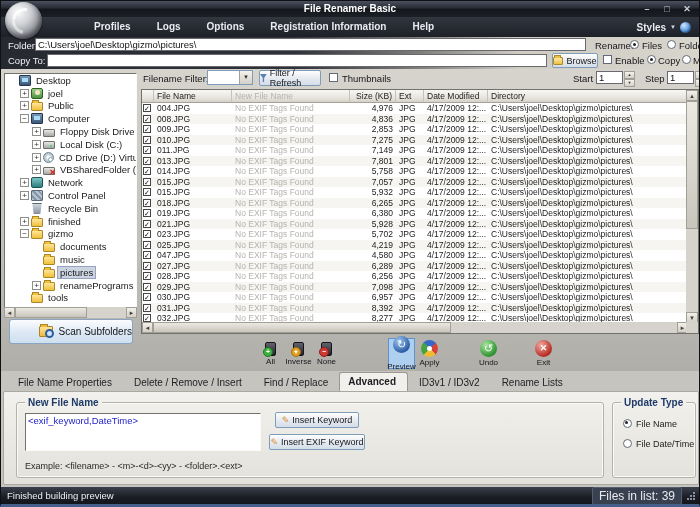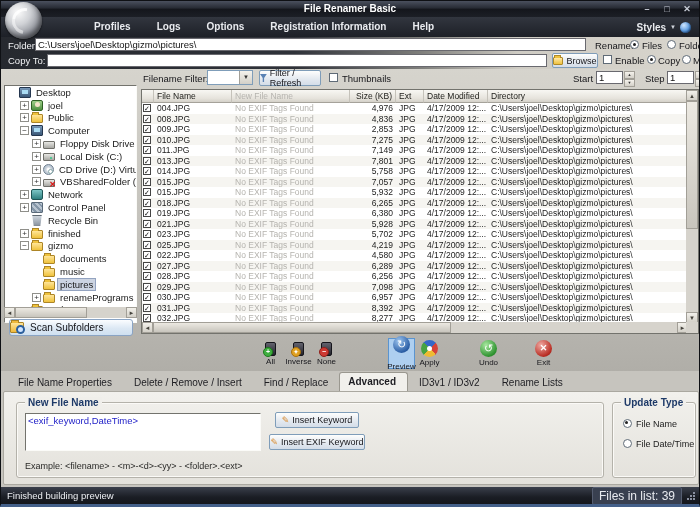--- a/index.html
+++ b/index.html
@@ -42,21 +42,21 @@
   .checkbox{position:absolute;width:9px;height:9px;background:#fff;border:1px solid #5f6b77;font-size:8px;
     line-height:8px;text-align:center;color:#222;}
   .btn{border:1px solid #7f9db9;background:linear-gradient(#fefefd,#e2e8ef 60%,#d4dde8);
     border-radius:2px;font-size:9px;color:#15151a;display:flex;align-items:center;justify-content:center;gap:3px;cursor:default;}
   .mini-folder{width:10px;height:8px;background:linear-gradient(#ffe9a8,#eec23f);border:1px solid #b08a28;border-radius:1px;position:relative;}
   .mini-folder:before{content:"";position:absolute;left:0;top:-3px;width:5px;height:2px;background:#eec23f;border:1px solid #b08a28;border-bottom:none;}
   
   .main{position:absolute;left:0;top:68px;width:100%;height:302px;
     background:linear-gradient(180deg,#d6d4cd 0%,#c3c1bb 55%,#b0aea8 100%);}
   
-  .treebox{position:absolute;left:3px;top:16px;width:133px;height:238px;background:#fff;
+  .treebox{position:absolute;left:3px;top:4px;width:133px;height:238px;background:#fff;
     border:1px solid;border-color:#73736d #fbfbf8 #fbfbf8 #73736d;overflow:hidden;}
   .titem{display:flex;align-items:center;height:12.8px;white-space:nowrap;font-size:9.5px;color:#1a1a1a;cursor:default;}
   .exp{width:9px;height:9px;border:1px solid #8f8f8a;background:#fff;font-size:8px;line-height:7px;
     text-align:center;margin-right:2px;flex:none;color:#333;}
   .exp-sp{width:11px;flex:none;}
   .ticon{width:12px;height:11px;margin-right:3px;flex:none;position:relative;}
   .tlabel{padding:0 2px;overflow:hidden;}
   .tlabel.sel{background:#ccd4e2;outline:1px solid #93a3c0;}
   .ti-folder{background:linear-gradient(#ffe59a,#efc23c);border:1px solid #ad8526;border-radius:1px;height:9px;margin-top:2px;}
   .ti-folder:before{content:"";position:absolute;left:0;top:-3px;width:5px;height:2px;background:#efc23c;border:1px solid #ad8526;border-bottom:none;}
@@ -76,23 +76,23 @@
   
   .sb{background:#d6d3cc;display:flex;}
   .sb-btn{background:linear-gradient(#f2f0ea,#d3d0c8);border:1px solid #a29f97;color:#44423c;
     font-size:6px;text-align:center;flex:none;display:flex;align-items:center;justify-content:center;}
   .sb-thumb{background:linear-gradient(#ece9e2,#c8c5bd);border:1px solid #a29f97;flex:none;}
   .tree-hsb{position:absolute;left:3px;top:238px;width:133px;height:11px;}
   .tree-hsb .sb-btn{width:11px;height:11px;}
   .tree-hsb .sb-thumb{width:72px;height:11px;}
   .tree-hsb .sb-sp{flex:1;}
   
-  .scanbtn{position:absolute;left:8px;top:250px;width:124px;height:17px;
+  .scanbtn{position:absolute;left:8px;top:250px;width:124px;height:25px;
     border:1px solid #8aa4c4;border-radius:3px;background:linear-gradient(#fbfdff,#dce8f4 55%,#cfe0f0);
-    display:flex;align-items:center;justify-content:flex-start;gap:6px;font-size:10px;color:#15151a;}
+    display:flex;align-items:center;justify-content:flex-end;gap:6px;font-size:10px;color:#15151a;}
   .scan-folder{width:14px;height:11px;background:linear-gradient(#ffe59a,#efb93c);border:1px solid #ad8526;border-radius:1px;position:relative;}
   .scan-folder:before{content:"";position:absolute;left:0;top:-3px;width:6px;height:2px;background:#efb93c;border:1px solid #ad8526;border-bottom:none;}
   .scan-folder:after{content:"";position:absolute;right:-2px;bottom:-2px;width:5px;height:5px;border-radius:50%;border:2px solid #2a5f9e;background:#cfe4ff;}
   
   .filterrow{position:absolute;left:140px;top:0;width:558px;height:19px;font-size:9.5px;color:#16161a;}
   .combo{position:absolute;left:66px;top:1px;width:46px;height:15px;background:#fff;border:1px solid #7f9db9;}
   .combo .dd{position:absolute;right:0;top:0;width:13px;height:13px;background:linear-gradient(#f4f2ec,#d3d0c8);
     border-left:1px solid #a29f97;font-size:6px;color:#333;text-align:center;line-height:13px;}
   .refreshbtn{position:absolute;left:118px;top:1px;width:62px;height:16px;}
   .funnel{width:8px;height:8px;background:#5a82b4;clip-path:polygon(0 0,100% 0,60% 50%,60% 100%,40% 100%,40% 50%);}
@@ -535,21 +535,21 @@
             <span class="td c2" data-name="new-file-name-cell">No EXIF Tags Found</span>
             <span class="td c3" data-name="size-cell">4,219</span>
             <span class="td c4" data-name="ext-cell">JPG</span>
             <span class="td c5" data-name="date-modified-cell">4/17/2009 12:...</span>
             <span class="td c6" data-name="directory-cell">C:\Users\joel\Desktop\gizmo\pictures\</span>
           </div>
           <div class="trow" data-name="table-row">
             <span class="td c0" data-name="row-checkbox-cell">
               <span class="cbx" data-name="checked-checkbox-icon">✓</span>
             </span>
-            <span class="td c1" data-name="file-name-cell">022.JPG</span>
+            <span class="td c1" data-name="file-name-cell">047.JPG</span>
             <span class="td c2" data-name="new-file-name-cell">No EXIF Tags Found</span>
             <span class="td c3" data-name="size-cell">4,580</span>
             <span class="td c4" data-name="ext-cell">JPG</span>
             <span class="td c5" data-name="date-modified-cell">4/17/2009 12:...</span>
             <span class="td c6" data-name="directory-cell">C:\Users\joel\Desktop\gizmo\pictures\</span>
           </div>
           <div class="trow" data-name="table-row">
             <span class="td c0" data-name="row-checkbox-cell">
               <span class="cbx" data-name="checked-checkbox-icon">✓</span>
             </span>

